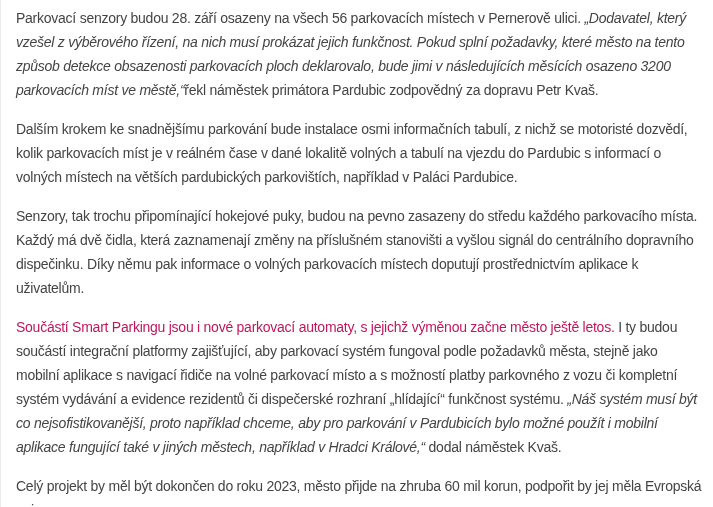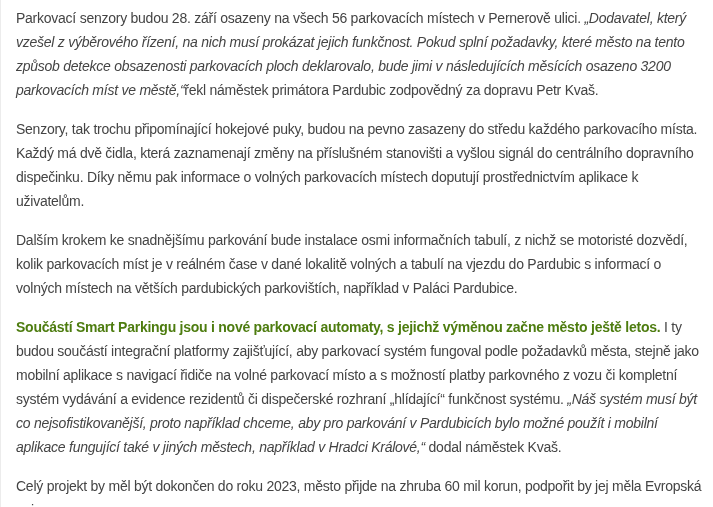--- a/index.html
+++ b/index.html
@@ -10,25 +10,25 @@
     box-sizing: border-box;
     padding: 6px 10px 12px 15px;
     font-family: "Liberation Sans", sans-serif;
     font-size: 14px;
     line-height: 24px;
     color: #444444;
     letter-spacing: -0.25px;
   }
   .article p { margin: 0 0 15px 0; }
   .article em { font-style: italic; }
-  .article strong { font-weight: bold; color: #4d7c0f; }
+  .article strong { font-weight: normal; color: #be185d; }
 </style>
 </head>
 <body>
 
 <div class="article">
   <p><span>Parkovací senzory budou 28. září osazeny na všech 56 parkovacích místech v Pernerově ulici. </span><em>„Dodavatel, který vzešel z výběrového řízení, na nich musí prokázat jejich funkčnost. Pokud splní požadavky, které město na tento způsob detekce obsazenosti parkovacích ploch deklarovalo, bude jimi v následujících měsících osazeno 3200 parkovacích míst ve městě,“</em><span>řekl náměstek primátora Pardubic zodpovědný za dopravu Petr Kvaš.</span></p>
+  <p>Dalším krokem ke snadnějšímu parkování bude instalace osmi informačních tabulí, z nichž se motoristé dozvědí, kolik parkovacích míst je v reálném čase v dané lokalitě volných a tabulí na vjezdu do Pardubic s informací o volných místech na větších pardubických parkovištích, například v Paláci Pardubice.</p>
   <p>Senzory, tak trochu připomínající hokejové puky, budou na pevno zasazeny do středu každého parkovacího místa. Každý má dvě čidla, která zaznamenají změny na příslušném stanovišti a vyšlou signál do centrálního dopravního dispečinku. Díky němu pak informace o volných parkovacích místech doputují prostřednictvím aplikace k uživatelům.</p>
-  <p>Dalším krokem ke snadnějšímu parkování bude instalace osmi informačních tabulí, z nichž se motoristé dozvědí, kolik parkovacích míst je v reálném čase v dané lokalitě volných a tabulí na vjezdu do Pardubic s informací o volných místech na větších pardubických parkovištích, například v Paláci Pardubice.</p>
   <p><strong>Součástí Smart Parkingu jsou i nové parkovací automaty, s jejichž výměnou začne město ještě letos.</strong><span> I ty budou součástí integrační platformy zajišťující, aby parkovací systém fungoval podle požadavků města, stejně jako mobilní aplikace s navigací řidiče na volné parkovací místo a s možností platby parkovného z vozu či kompletní systém vydávání a evidence rezidentů či dispečerské rozhraní „hlídající“ funkčnost systému. </span><em>„Náš systém musí být co nejsofistikovanější, proto například chceme, aby pro parkování v Pardubicích bylo možné použít i mobilní aplikace fungující také v jiných městech, například v Hradci Králové,“</em><span> dodal náměstek Kvaš.</span></p>
   <p>Celý projekt by měl být dokončen do roku 2023, město přijde na zhruba 60 mil korun, podpořit by jej měla Evropská unie.</p>
   <p><em>Zdroj: Magistrát ještě Pardubic</em></p>
 </div>
 
 </body></html>

